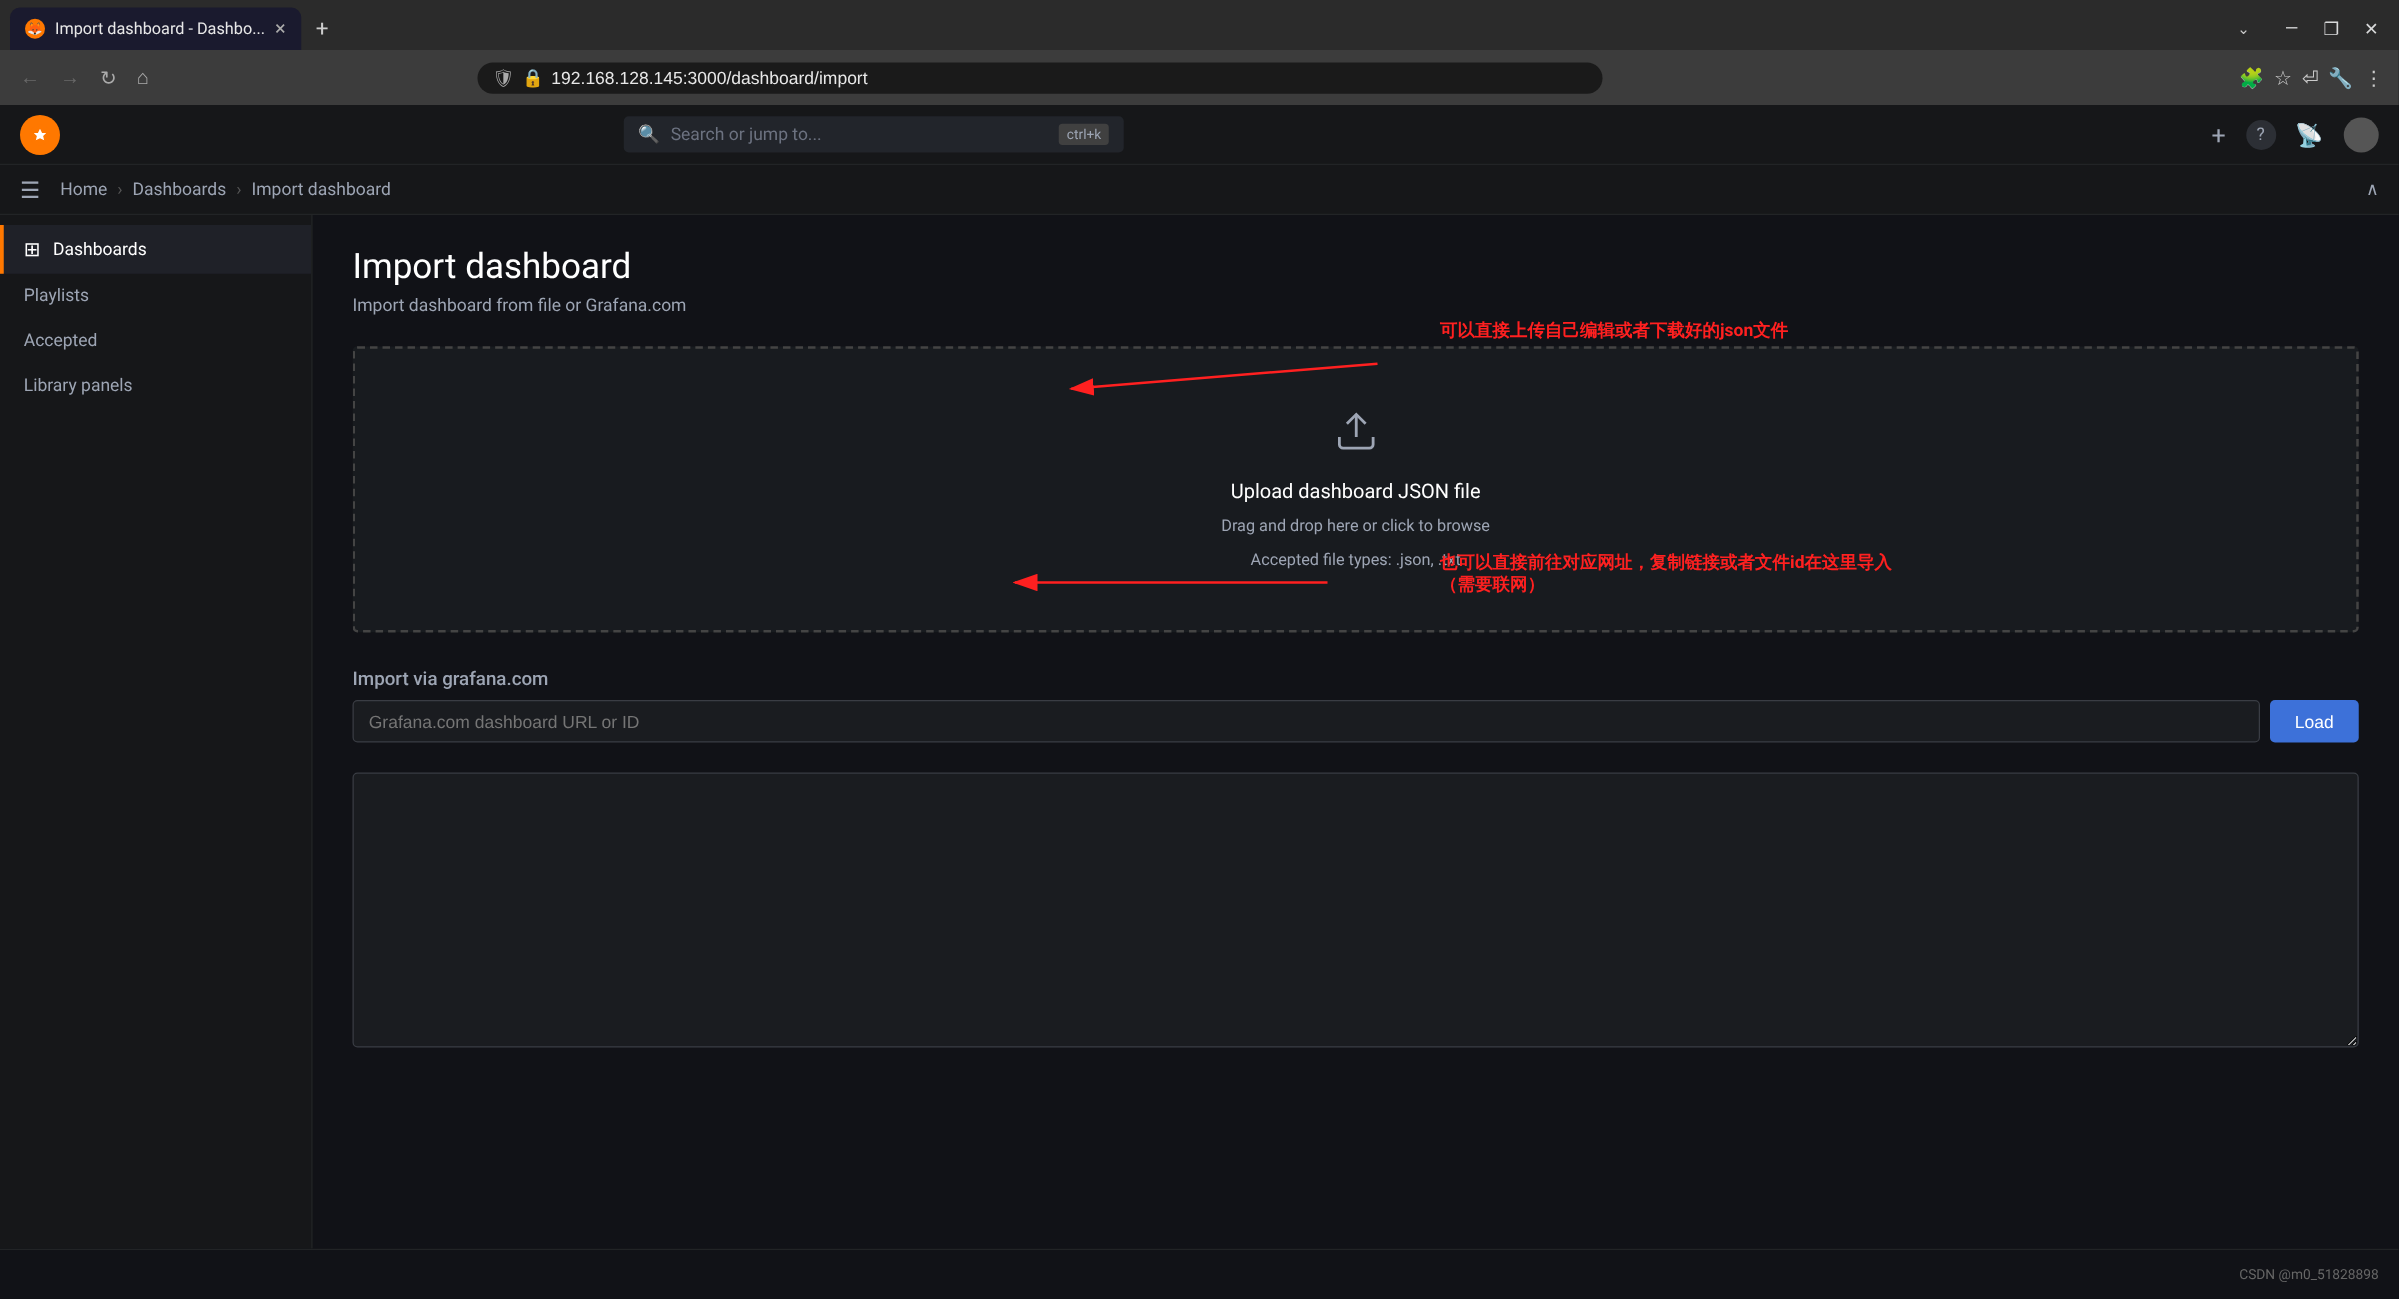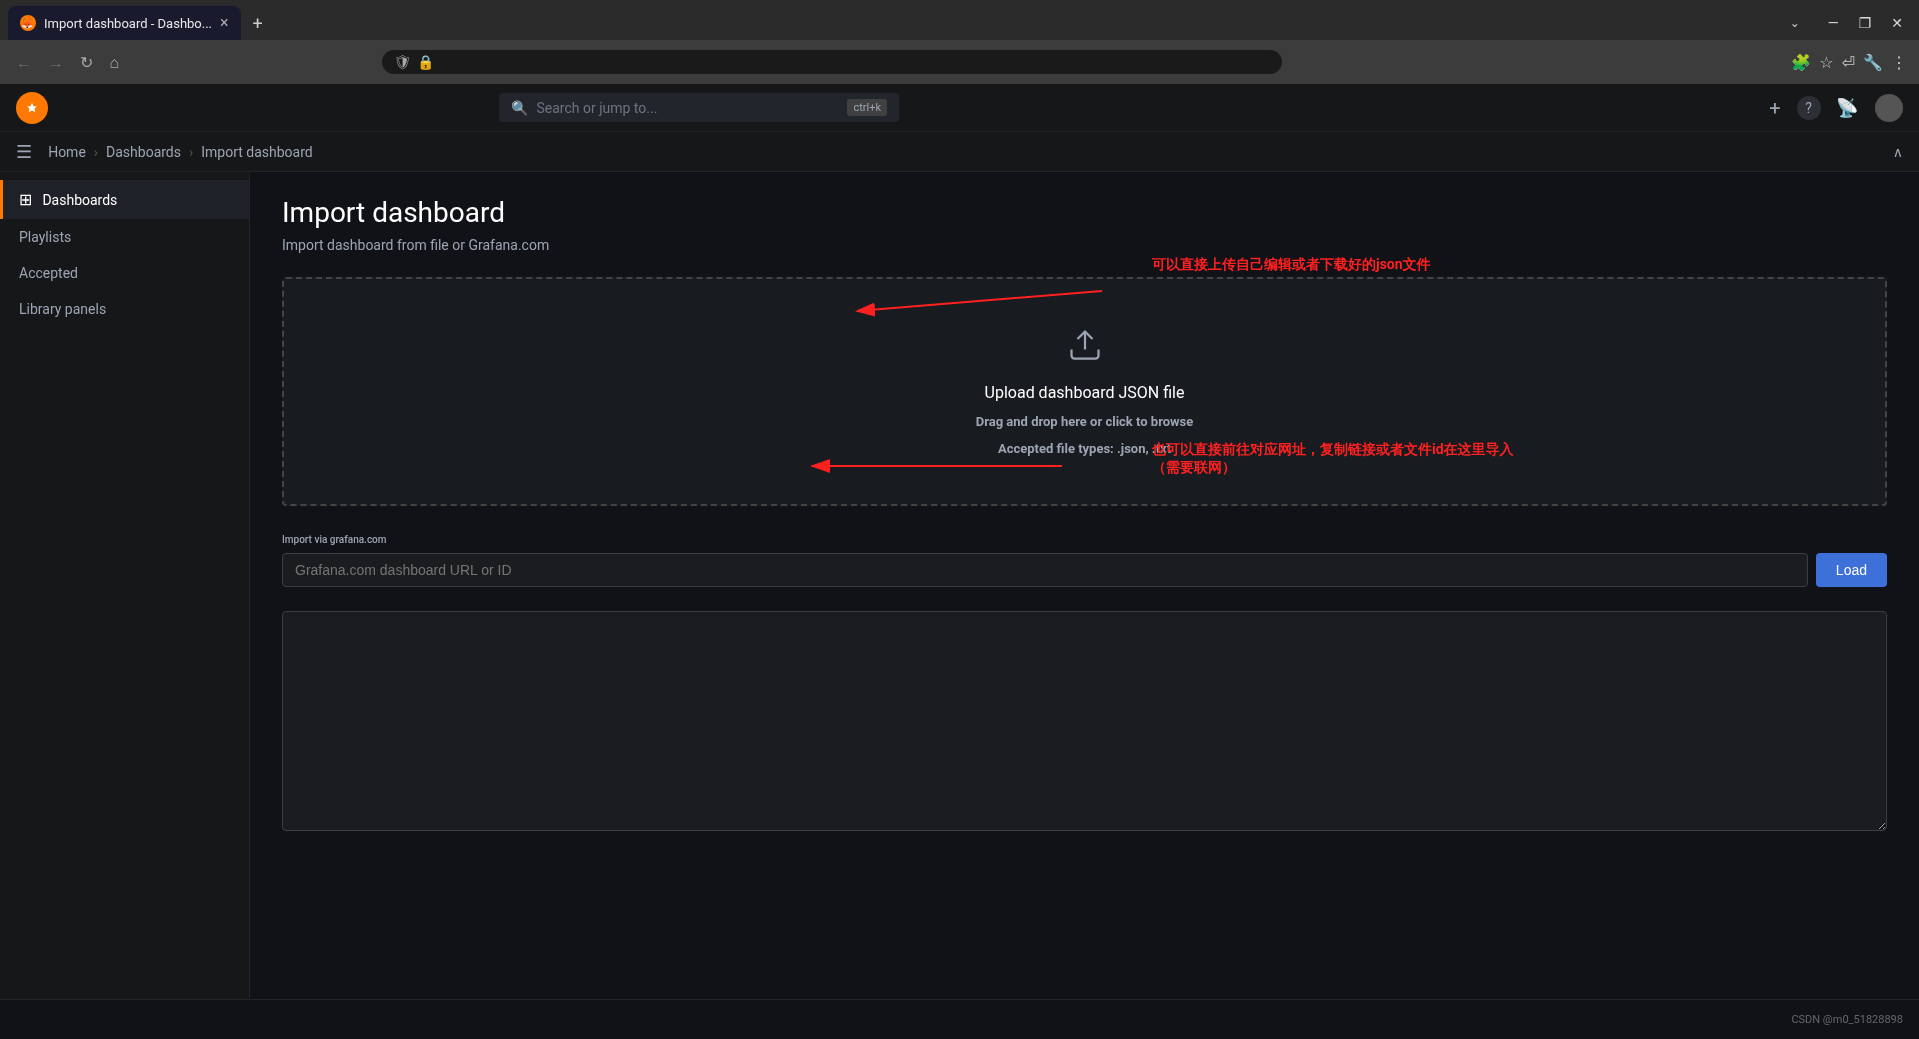--- a/index.html
+++ b/index.html
@@ -52,25 +52,25 @@
     
     .content { flex: 1; overflow-y: auto; padding: 24px 32px; position: relative; }
 
     .page-title { font-size: 28px; color: #fff; font-weight: 400; margin-bottom: 8px; }
     .page-subtitle { color: #9da5b4; font-size: 14px; margin-bottom: 24px; }
 
     
     .upload-area { border: 2px dashed #444; border-radius: 4px; padding: 48px 24px; text-align: center; cursor: pointer; margin-bottom: 28px; background: #181b1f; display: flex; flex-direction: column; align-items: center; gap: 12px; }
     .upload-icon { color: #9da5b4; font-size: 32px; }
     .upload-title { color: #fff; font-size: 16px; }
-    .upload-hint { color: #9da5b4; font-size: 13px; font-weight: bold; }
+    .upload-hint { color: #9da5b4; font-size: 13px; }
 
     
     .form-section { margin-bottom: 24px; }
-    .form-label { font-size: 10px; color: #9da5b4; margin-bottom: 8px; font-weight: 500; }
+    .form-label { font-size: 15px; color: #9da5b4; margin-bottom: 8px; font-weight: 500; }
     .input-row { display: flex; gap: 8px; align-items: stretch; }
     .text-input { flex: 1; background: #1a1c20; border: 1px solid #3a3d44; border-radius: 4px; padding: 8px 12px; color: #d8d9da; font-size: 14px; outline: none; }
     .btn-load { background: #3d71d9; color: #fff; border: none; border-radius: 4px; padding: 8px 20px; font-size: 14px; cursor: pointer; white-space: nowrap; }
 
     .json-textarea { width: 100%; background: #1a1c20; border: 1px solid #3a3d44; border-radius: 4px; padding: 12px; color: #d8d9da; font-size: 13px; font-family: monospace; outline: none; resize: vertical; min-height: 220px; }
 
     
     .arrows-svg { position: absolute; top: 0; left: 0; pointer-events: none; }
 
     
@@ -97,20 +97,21 @@
   </div>
 
   <div class="browser-controls">
     <span class="nav-btn disabled">←</span>
     <span class="nav-btn disabled">→</span>
     <span class="nav-btn">↻</span>
     <span class="nav-btn">⌂</span>
     <div class="address-bar-container">
       <span class="address-bar-icon">🛡</span>
       <span class="address-bar-icon">🔒</span>
+      <input class="address-bar" type="text" value="192.168.128.145:3000/dashboard/import" style="">
     </div>
     <div class="browser-actions">
       <span>🧩</span>
       <span>☆</span>
       <span>⏎</span>
       <span>🔧</span>
       <span>⋮</span>
     </div>
   </div>
 </div>

